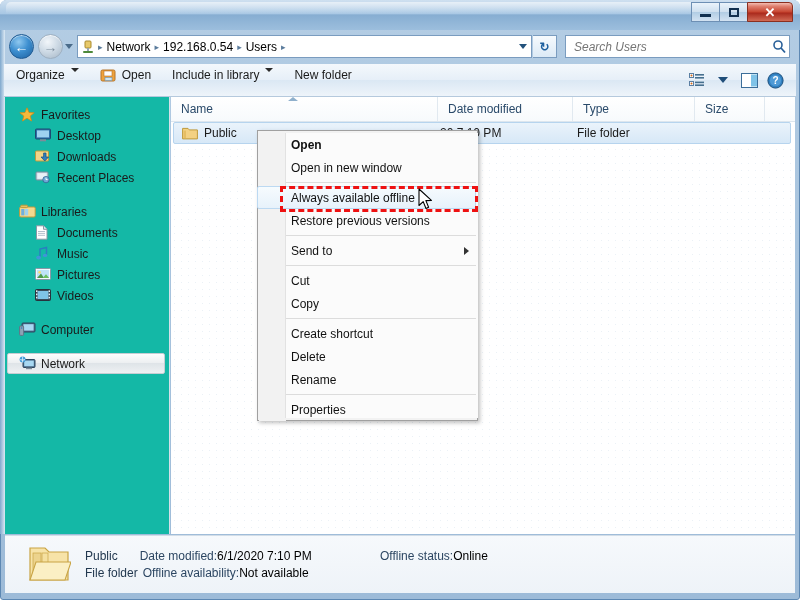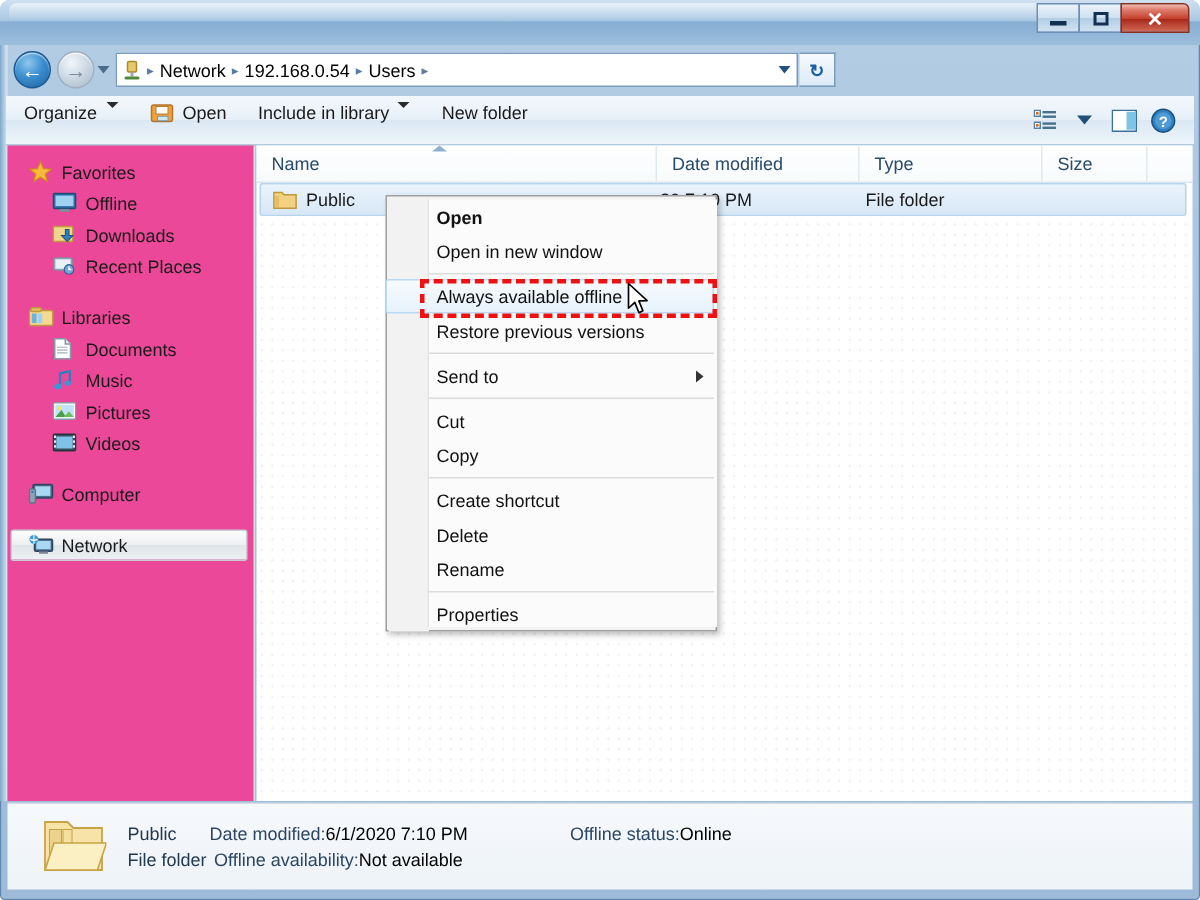--- a/index.html
+++ b/index.html
@@ -127,21 +127,21 @@
   .tb-caret{
     width:0;height:0;margin-left:6px;
     border-left:4px solid transparent;border-right:4px solid transparent;border-top:4px solid #2a2a2a;
   }
   .tb-right{margin-left:auto;display:flex;align-items:center;padding-right:8px;}
   .tb-icon{width:26px;height:22px;display:flex;align-items:center;justify-content:center;}
 
   
   .navpane{
     position:absolute;left:5px;top:97px;width:165px;height:437px;
-    box-sizing:border-box;background:#ec4899;border-right:1px solid #d5e0ea;
+    box-sizing:border-box;background:#14b8a6;border-right:1px solid #d5e0ea;
     padding-top:7px;overflow:hidden;
   }
   .nav-item{
     display:flex;align-items:center;height:21px;padding-left:14px;font-size:12px;color:#1a1a1a;cursor:default;
   }
   .nav-item.child{padding-left:30px;}
   .nav-item.selected{
     margin:0 4px 0 2px;height:21px;box-sizing:border-box;
     background:linear-gradient(to bottom,#fdfdfd 0%,#eceff1 48%,#dfe4e8 50%,#eef1f3 100%);
     border:1px solid #c6cdd3;border-radius:2px;padding-left:11px;
@@ -283,20 +283,29 @@
       </div>
       <div class="addr-drop">
         <i></i>
       </div>
     </div>
 
     <div class="refresh">
       <span>↻</span>
     </div>
 
+    <div class="searchbox">
+      <input type="text" placeholder="Search Users" style="">
+      <div class="search-icon">
+        <svg width="15" height="15" viewBox="0 0 15 15">
+          <circle cx="6" cy="6" r="4" fill="none" stroke="#2a6099" stroke-width="1.6"></circle>
+          <line x1="9" y1="9" x2="13" y2="13.5" stroke="#2a6099" stroke-width="1.8"></line>
+        </svg>
+      </div>
+    </div>
   </div>
 
   <div class="toolbar">
     <div class="tb-item">
       <span>Organize</span>
       <i class="tb-caret"></i>
     </div>
     <div class="tb-item">
       <span style="width:17px;height:15px;margin-right:5px;display:inline-block">
         <svg width="17" height="15" viewBox="0 0 17 15">
@@ -358,21 +367,21 @@
       <span class="nav-label">Favorites</span>
     </div>
     <div class="nav-item child">
       <span class="nav-ico">
         <svg width="16" height="14" viewBox="0 0 16 14">
           <rect x="0.5" y="1" width="15" height="10" rx="1" fill="#2f6fa8" stroke="#1d4a72"></rect>
           <rect x="2" y="2.4" width="12" height="7" fill="#9fd2f0"></rect>
           <rect x="5" y="11.3" width="6" height="2" fill="#7f8c99"></rect>
         </svg>
       </span>
-      <span class="nav-label">Offline</span>
+      <span class="nav-label">Desktop</span>
     </div>
     <div class="nav-item child">
       <span class="nav-ico">
         <svg width="16" height="14" viewBox="0 0 16 14">
           <rect x="0.5" y="2" width="13" height="10" rx="1" fill="#f2d589" stroke="#bf9a3c"></rect>
           <polygon points="11,4 11,8 13.6,8 9.8,12 6,8 8.6,8 8.6,4" fill="#2f7fc0" stroke="#1b4f7d" stroke-width=".7"></polygon>
         </svg>
       </span>
       <span class="nav-label">Downloads</span>
     </div>

